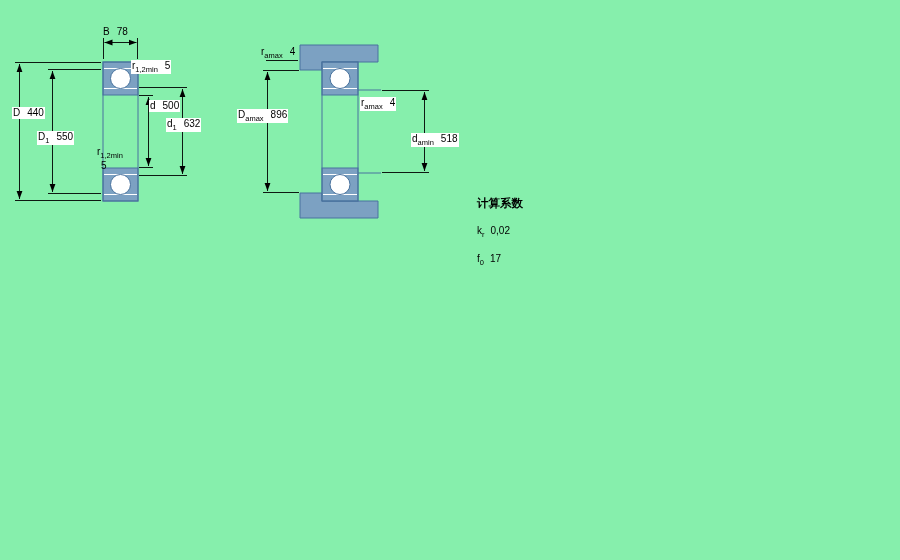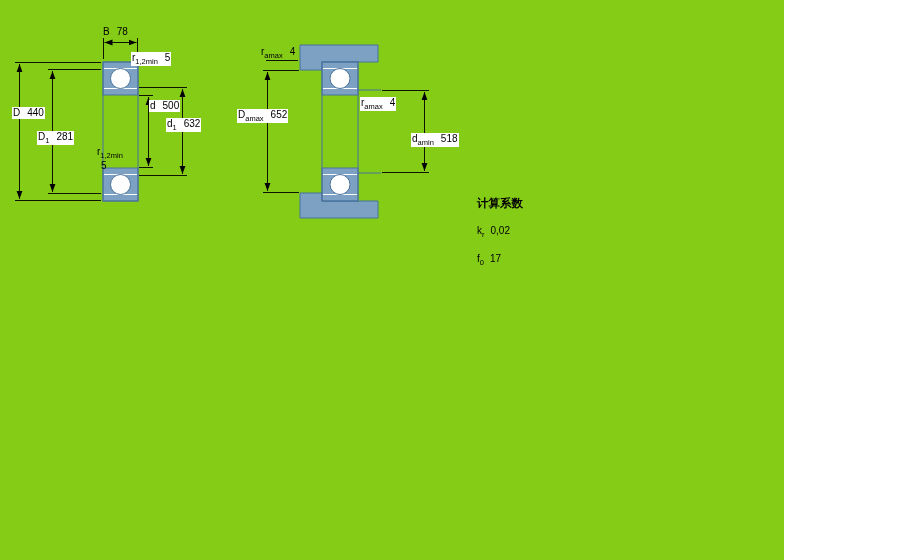--- a/index.html
+++ b/index.html
@@ -1,17 +1,17 @@
 <!DOCTYPE html>
 <html><head>
 <meta charset="utf-8">
 <style>
   * { margin:0; padding:0; box-sizing:border-box; }
   html,body { width:900px; height:560px; background:#ffffff; font-family:"Liberation Sans", sans-serif; }
-  .page { position:relative; width:784px; height:560px; background:#84cc16; overflow:hidden; }
+  .page { position:relative; width:900px; height:560px; background:#86efac; overflow:hidden; }
   svg.art { position:absolute; left:0; top:0; }
 
   
   .ring    { stroke:#49729e; stroke-width:1; }
   .outline { fill:none; stroke:#49729e; stroke-width:1; }
   .bline   { stroke:#49729e; stroke-width:1; fill:none; }
   .wline   { stroke:#ffffff; stroke-width:1.2; fill:none; }
   .ball    { fill:#ffffff; stroke:#49729e; stroke-width:1; }
   .dline   { stroke:#000000; stroke-width:0.9; fill:none; }
 
@@ -110,30 +110,30 @@
       <line x1="424.5" y1="92" x2="424.5" y2="171" marker-start="url(#arw)" marker-end="url(#arw)"></line>
 
       <line x1="266" y1="60.5" x2="298" y2="60.5"></line>
     </g>
   </svg>
 
   <div class="dim nobg" style="left:103px;top:26px">
     <span>B</span><span class="val">78</span>
   </div>
 
-  <div class="dim" style="left:131px;top:52px">
+  <div class="dim" style="left:131px;top:60px">
     <span>r</span><sub>1,2min</sub><span class="val">5</span>
   </div>
 
   <div class="dim" style="left:12px;top:107px">
     <span>D</span><span class="val">440</span>
   </div>
 
   <div class="dim" style="left:37px;top:131px">
-    <span>D</span><sub>1</sub><span class="val">281</span>
+    <span>D</span><sub>1</sub><span class="val">550</span>
   </div>
 
   <div class="dim" style="left:149px;top:100px">
     <span>d</span><span class="val">500</span>
   </div>
 
   <div class="dim" style="left:166px;top:118px">
     <span>d</span><sub>1</sub><span class="val">632</span>
   </div>
 
@@ -142,21 +142,21 @@
       <span>r</span><sub>1,2min</sub>
     </div>
     <div class="l2">5</div>
   </div>
 
   <div class="dim nobg" style="left:261px;top:46px">
     <span>r</span><sub>amax</sub><span class="val">4</span>
   </div>
 
   <div class="dim" style="left:237px;top:109px">
-    <span>D</span><sub>amax</sub><span class="val">652</span>
+    <span>D</span><sub>amax</sub><span class="val">896</span>
   </div>
 
   <div class="dim" style="left:360px;top:97px">
     <span>r</span><sub>amax</sub><span class="val">4</span>
   </div>
 
   <div class="dim" style="left:411px;top:133px">
     <span>d</span><sub>amin</sub><span class="val">518</span>
   </div>
 

